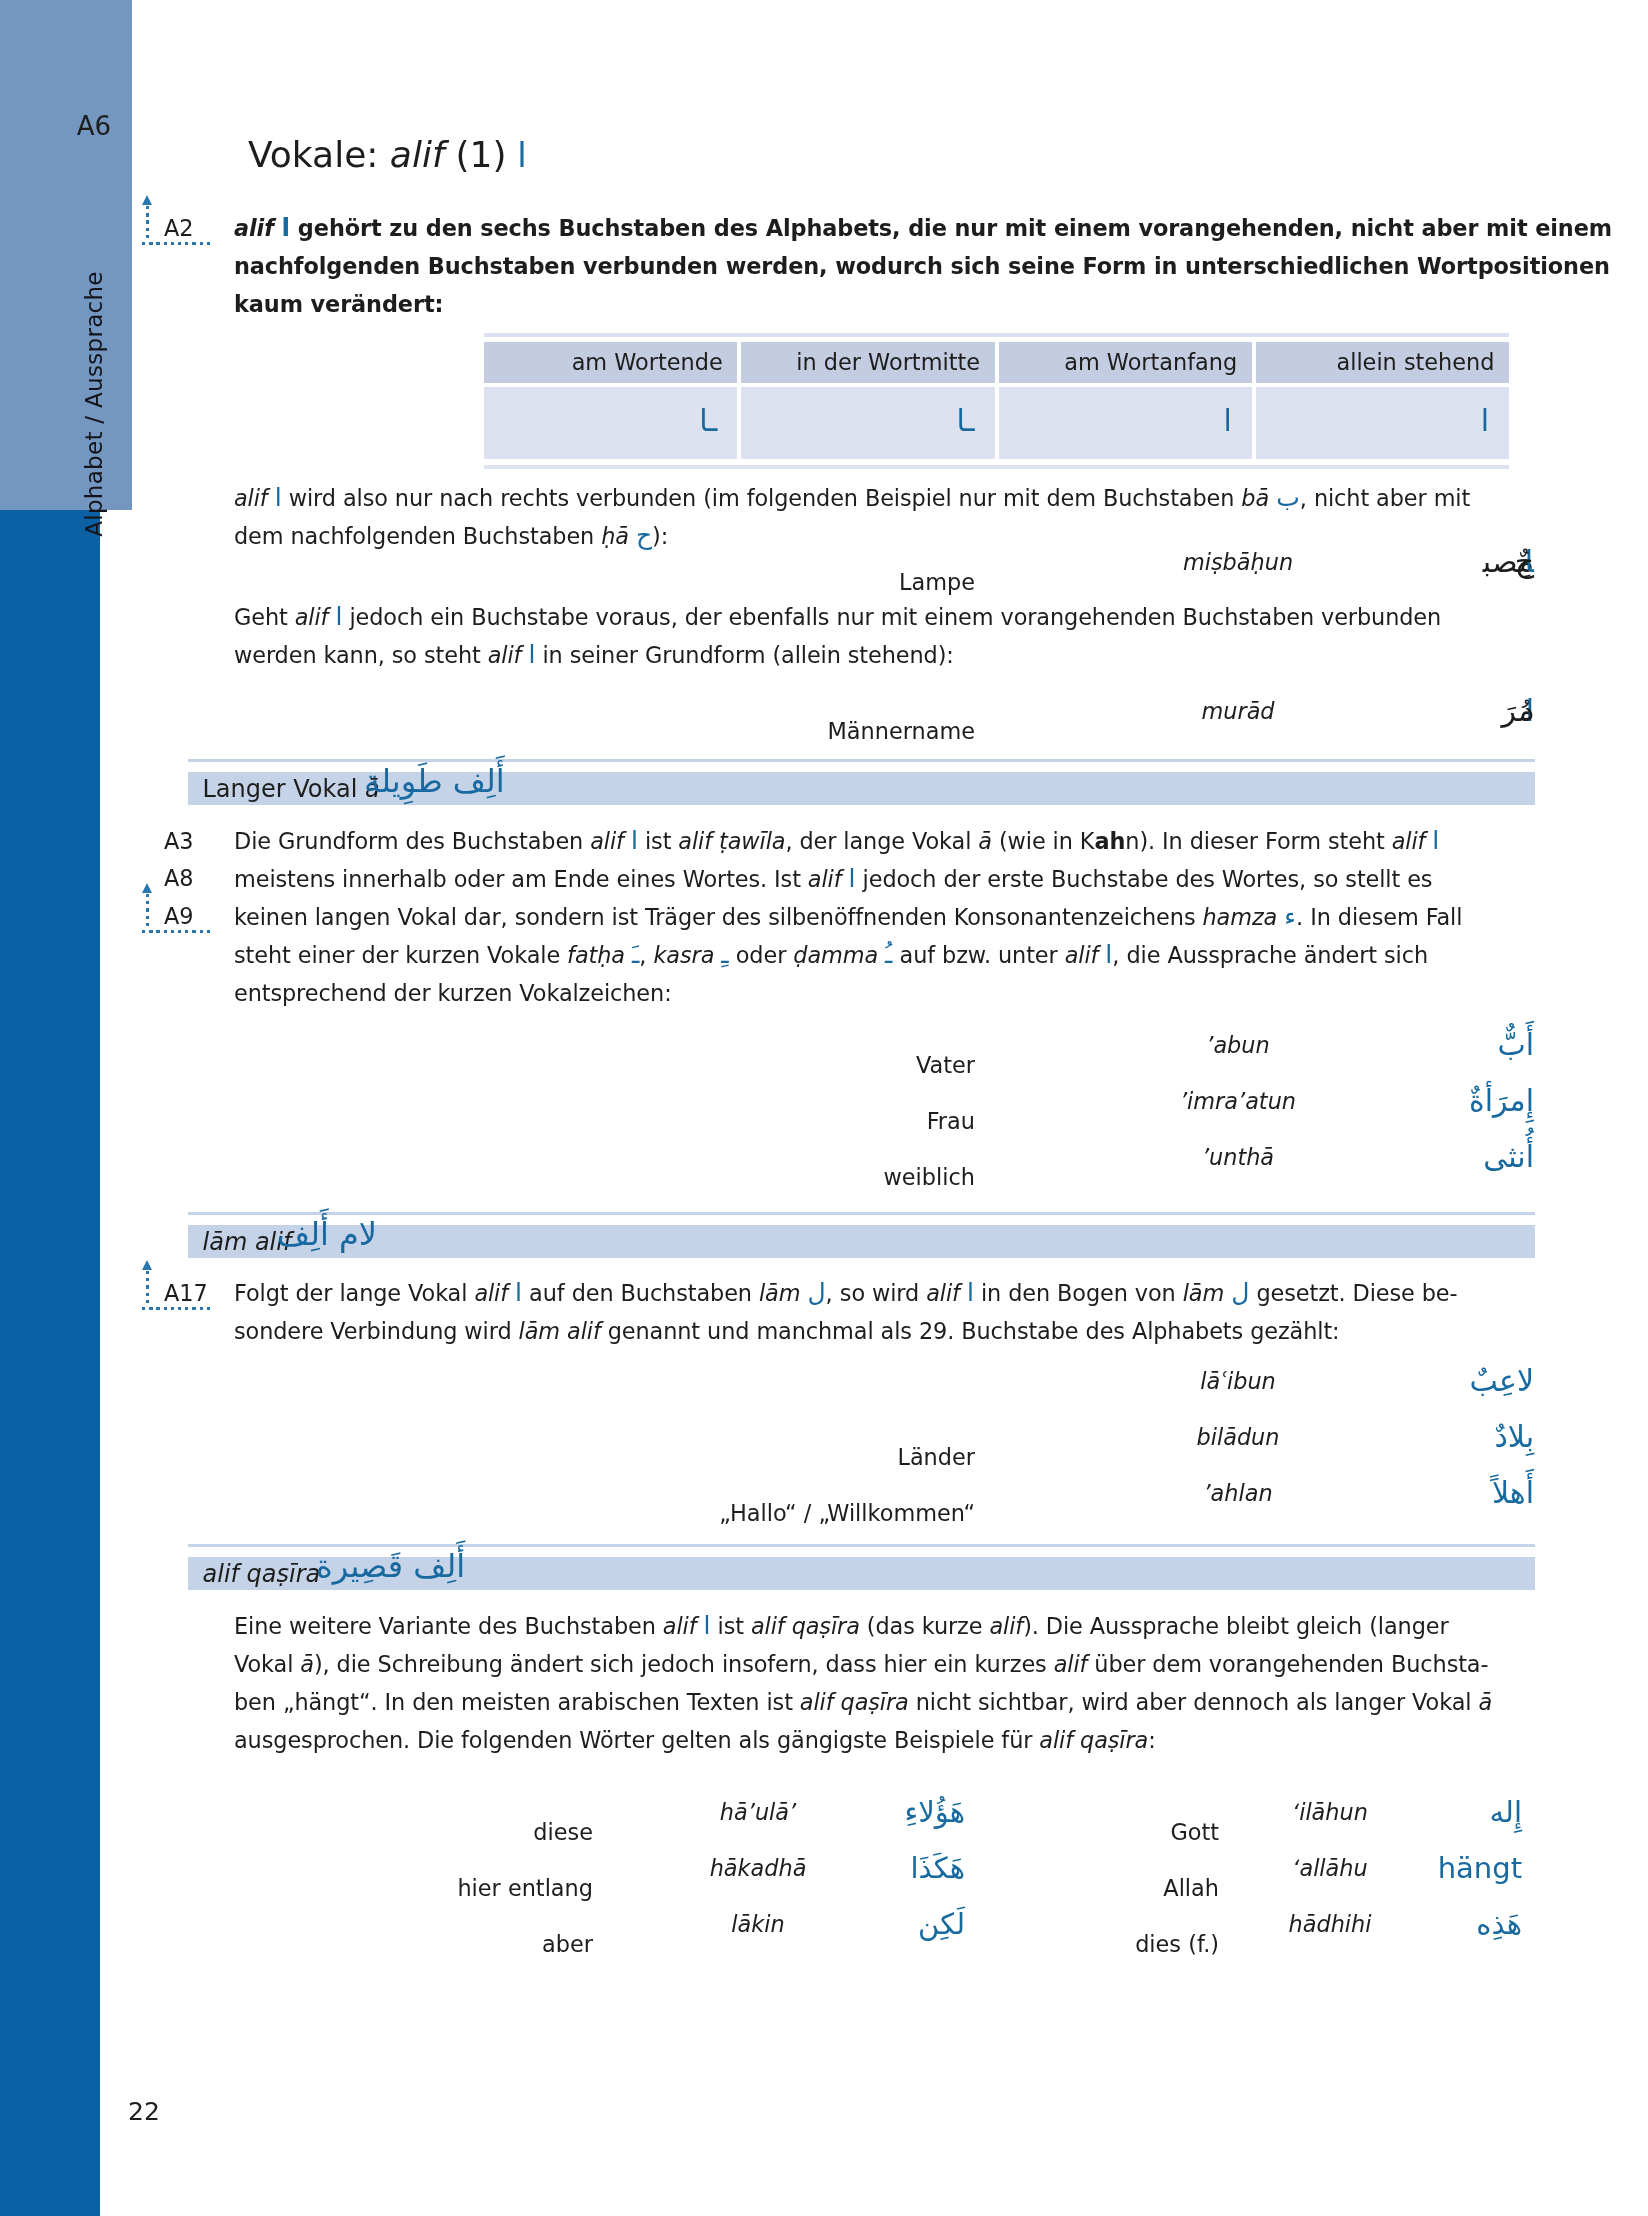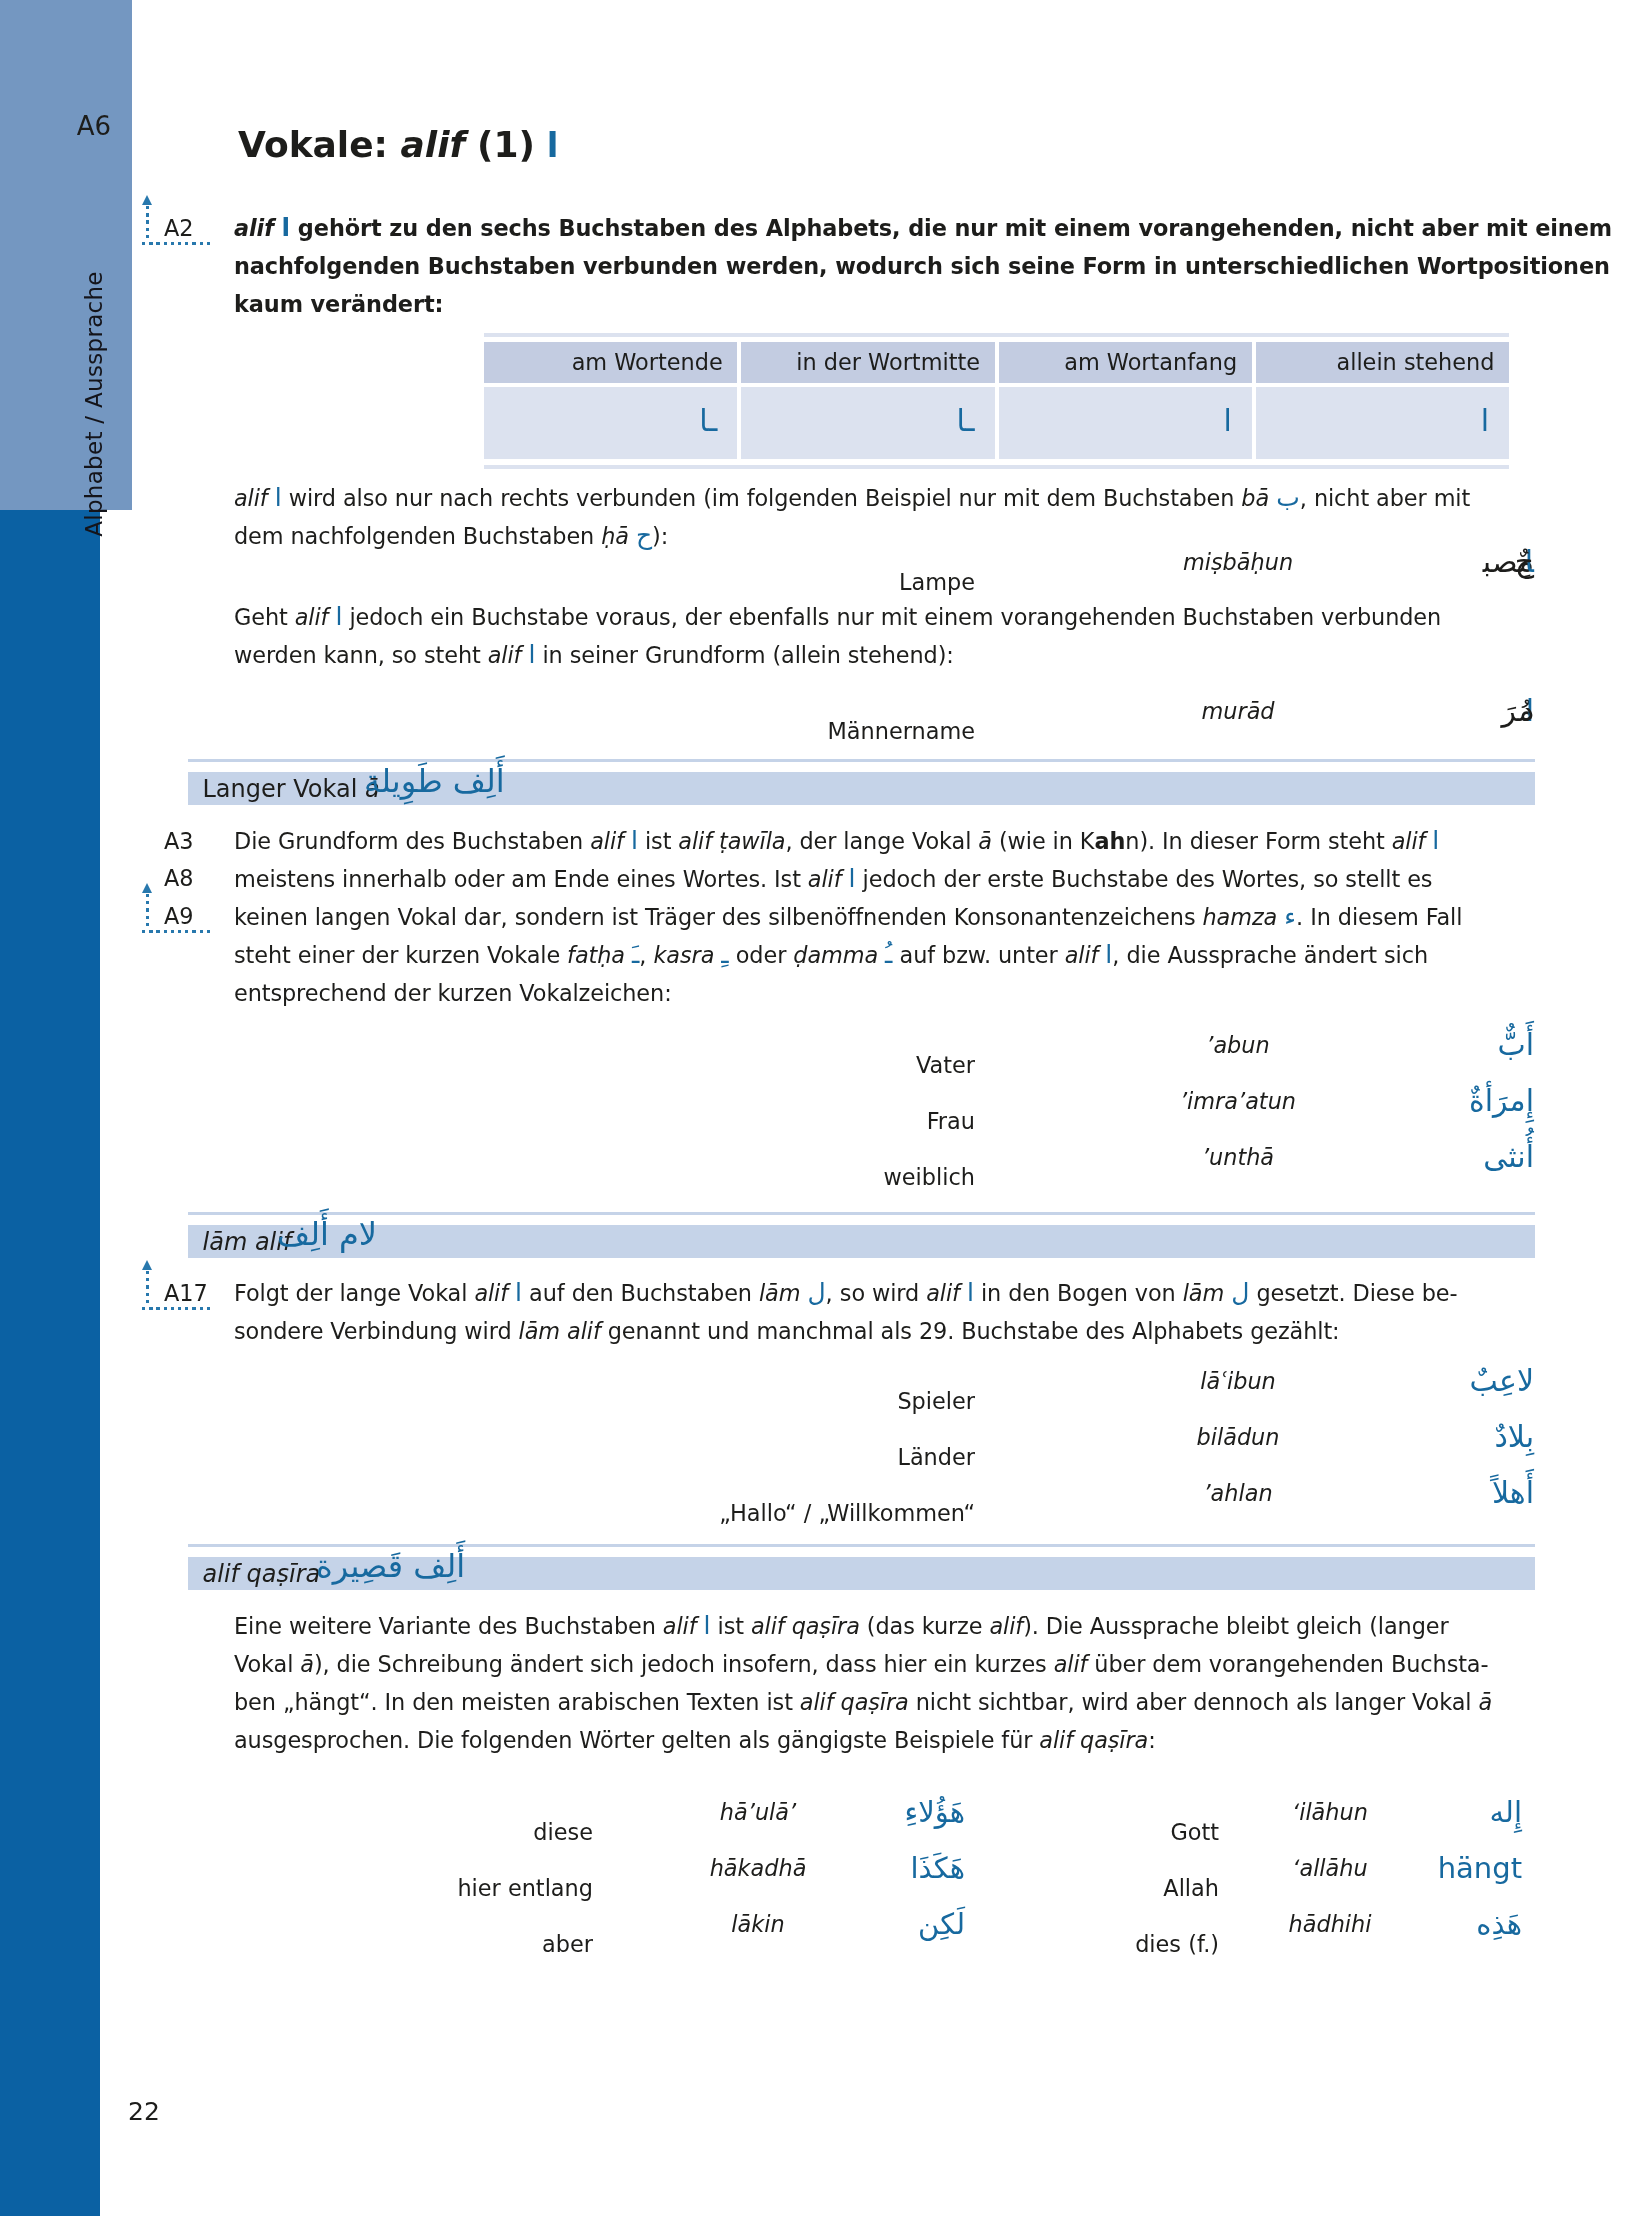--- a/index.html
+++ b/index.html
@@ -84,21 +84,21 @@
 </head>
 <body>
 
 <div class="page">
 
   <div class="sb-light"></div>
   <div class="sb-dark"></div>
   <div class="a6">A6</div>
   <div class="vtext">Alphabet / Aussprache</div>
 
-  <h1 class="title" style="margin:4px;font-weight:700;"><span class="s-n">Vokale: </span><span class="s-i">alif</span><span class="s-a"> ا </span><span class="s-n">(1)</span></h1>
+  <h1 class="title" style="margin:14px;font-weight:400;"><span class="s-n">Vokale: </span><span class="s-i">alif</span><span class="s-a"> ا </span><span class="s-n">(1)</span></h1>
 
   <div class="mk mk-a2">
     <span class="mk-arrow"></span>
     <span class="mk-vline"></span>
     <span class="mk-hline"></span>
     <span class="mk-label">A2</span>
   </div>
   <div class="mk mk-a3">
     <span class="mk-label">A3</span>
   </div>
@@ -196,21 +196,20 @@
 
   <div class="band-rule rule2"></div>
   <div class="band band2">
     <span class="band-label"><span class="s-i">lām alif</span></span>
     <span class="band-arabic">لام أَلِف</span>
   </div>
 
   <p class="para p5" style="margin:0;"><span class="s-n">Folgt der lange Vokal </span><span class="s-i">alif </span><span class="s-a">ا</span><span class="s-n"> auf den Buchstaben </span><span class="s-i">lām </span><span class="s-a">ل</span><span class="s-n">, so wird </span><span class="s-i">alif </span><span class="s-a">ا</span><span class="s-n"> in den Bogen von </span><span class="s-i">lām </span><span class="s-a">ل</span><span class="s-n"> gesetzt. Diese be-</span><br><span class="s-n">sondere Verbindung wird </span><span class="s-i">lām alif</span><span class="s-n"> genannt und manchmal als 29. Buchstabe des Alphabets gezählt:</span></p>
   <div class="exgroup g3">
       <div class="ex-row">
-        <span class="ex-de">Spieler</span>
         <span class="ex-tr">lāʿibun</span>
         <span class="ex-ar" dir="rtl">
           <span class="s-a">لاعِبٌ</span>
         </span>
       </div>
       <div class="ex-row">
         <span class="ex-de">Länder</span>
         <span class="ex-tr">bilādun</span>
         <span class="ex-ar" dir="rtl">
           <span class="s-a">بِلادٌ</span>

